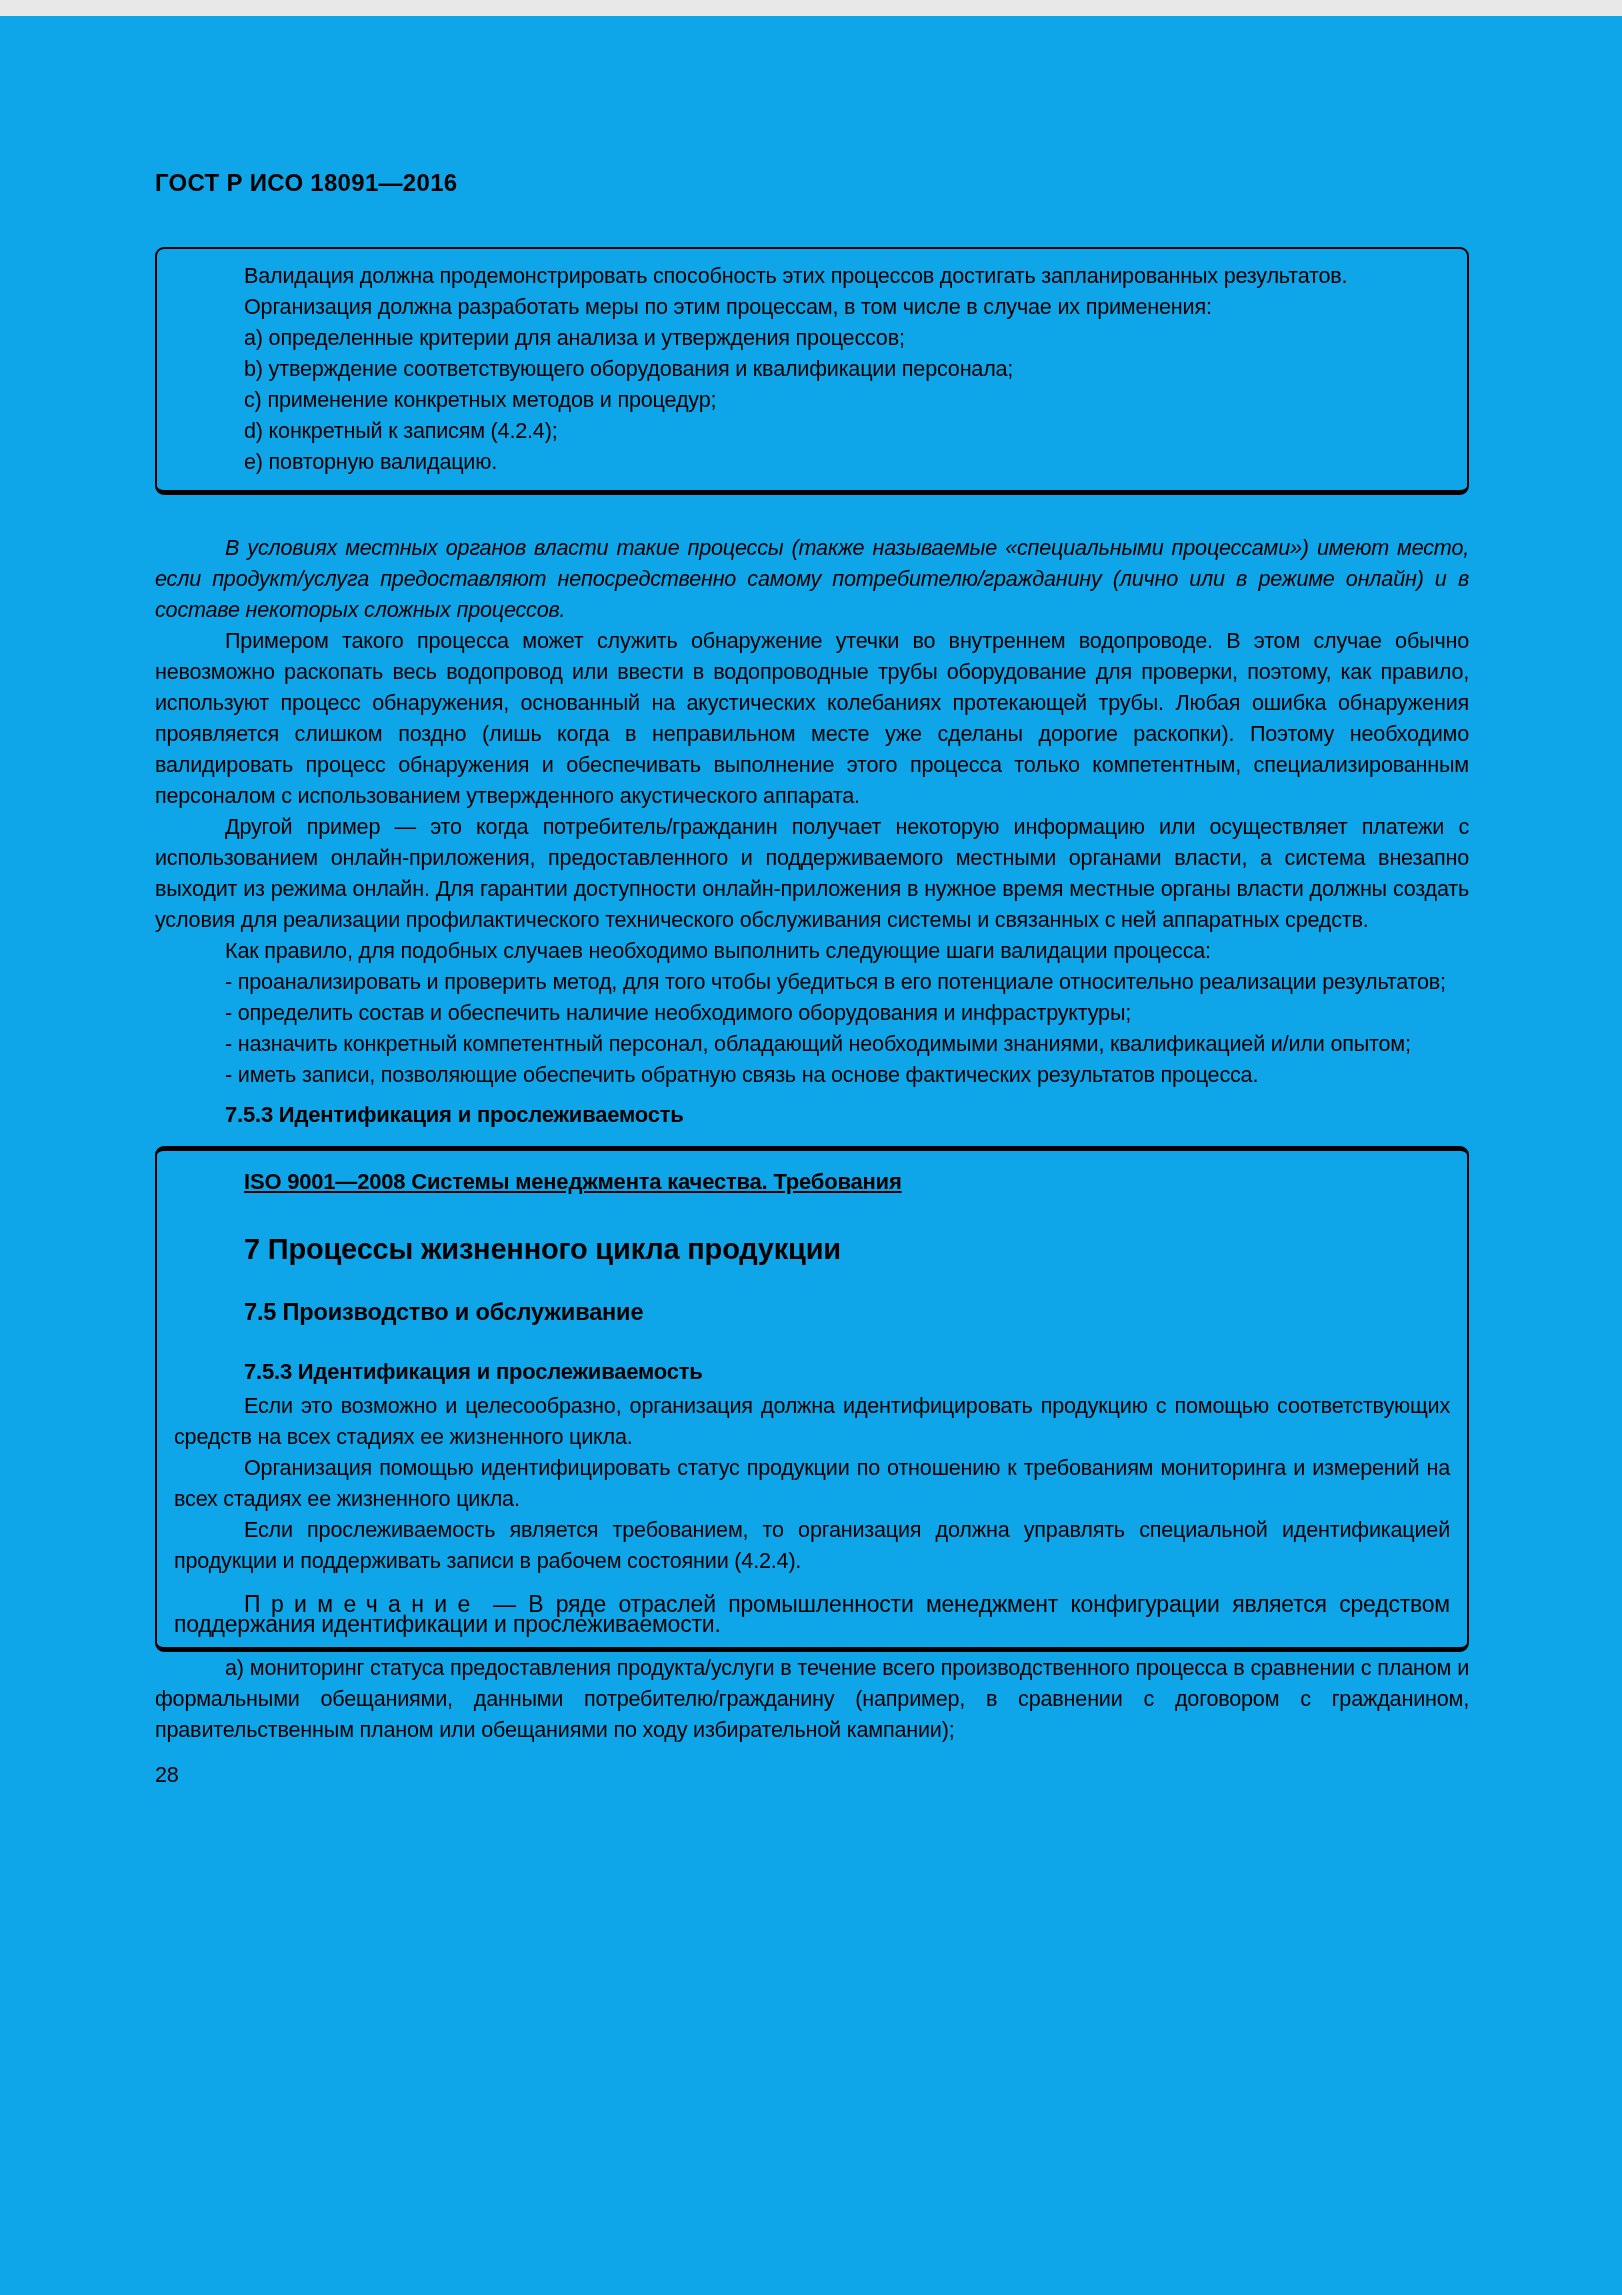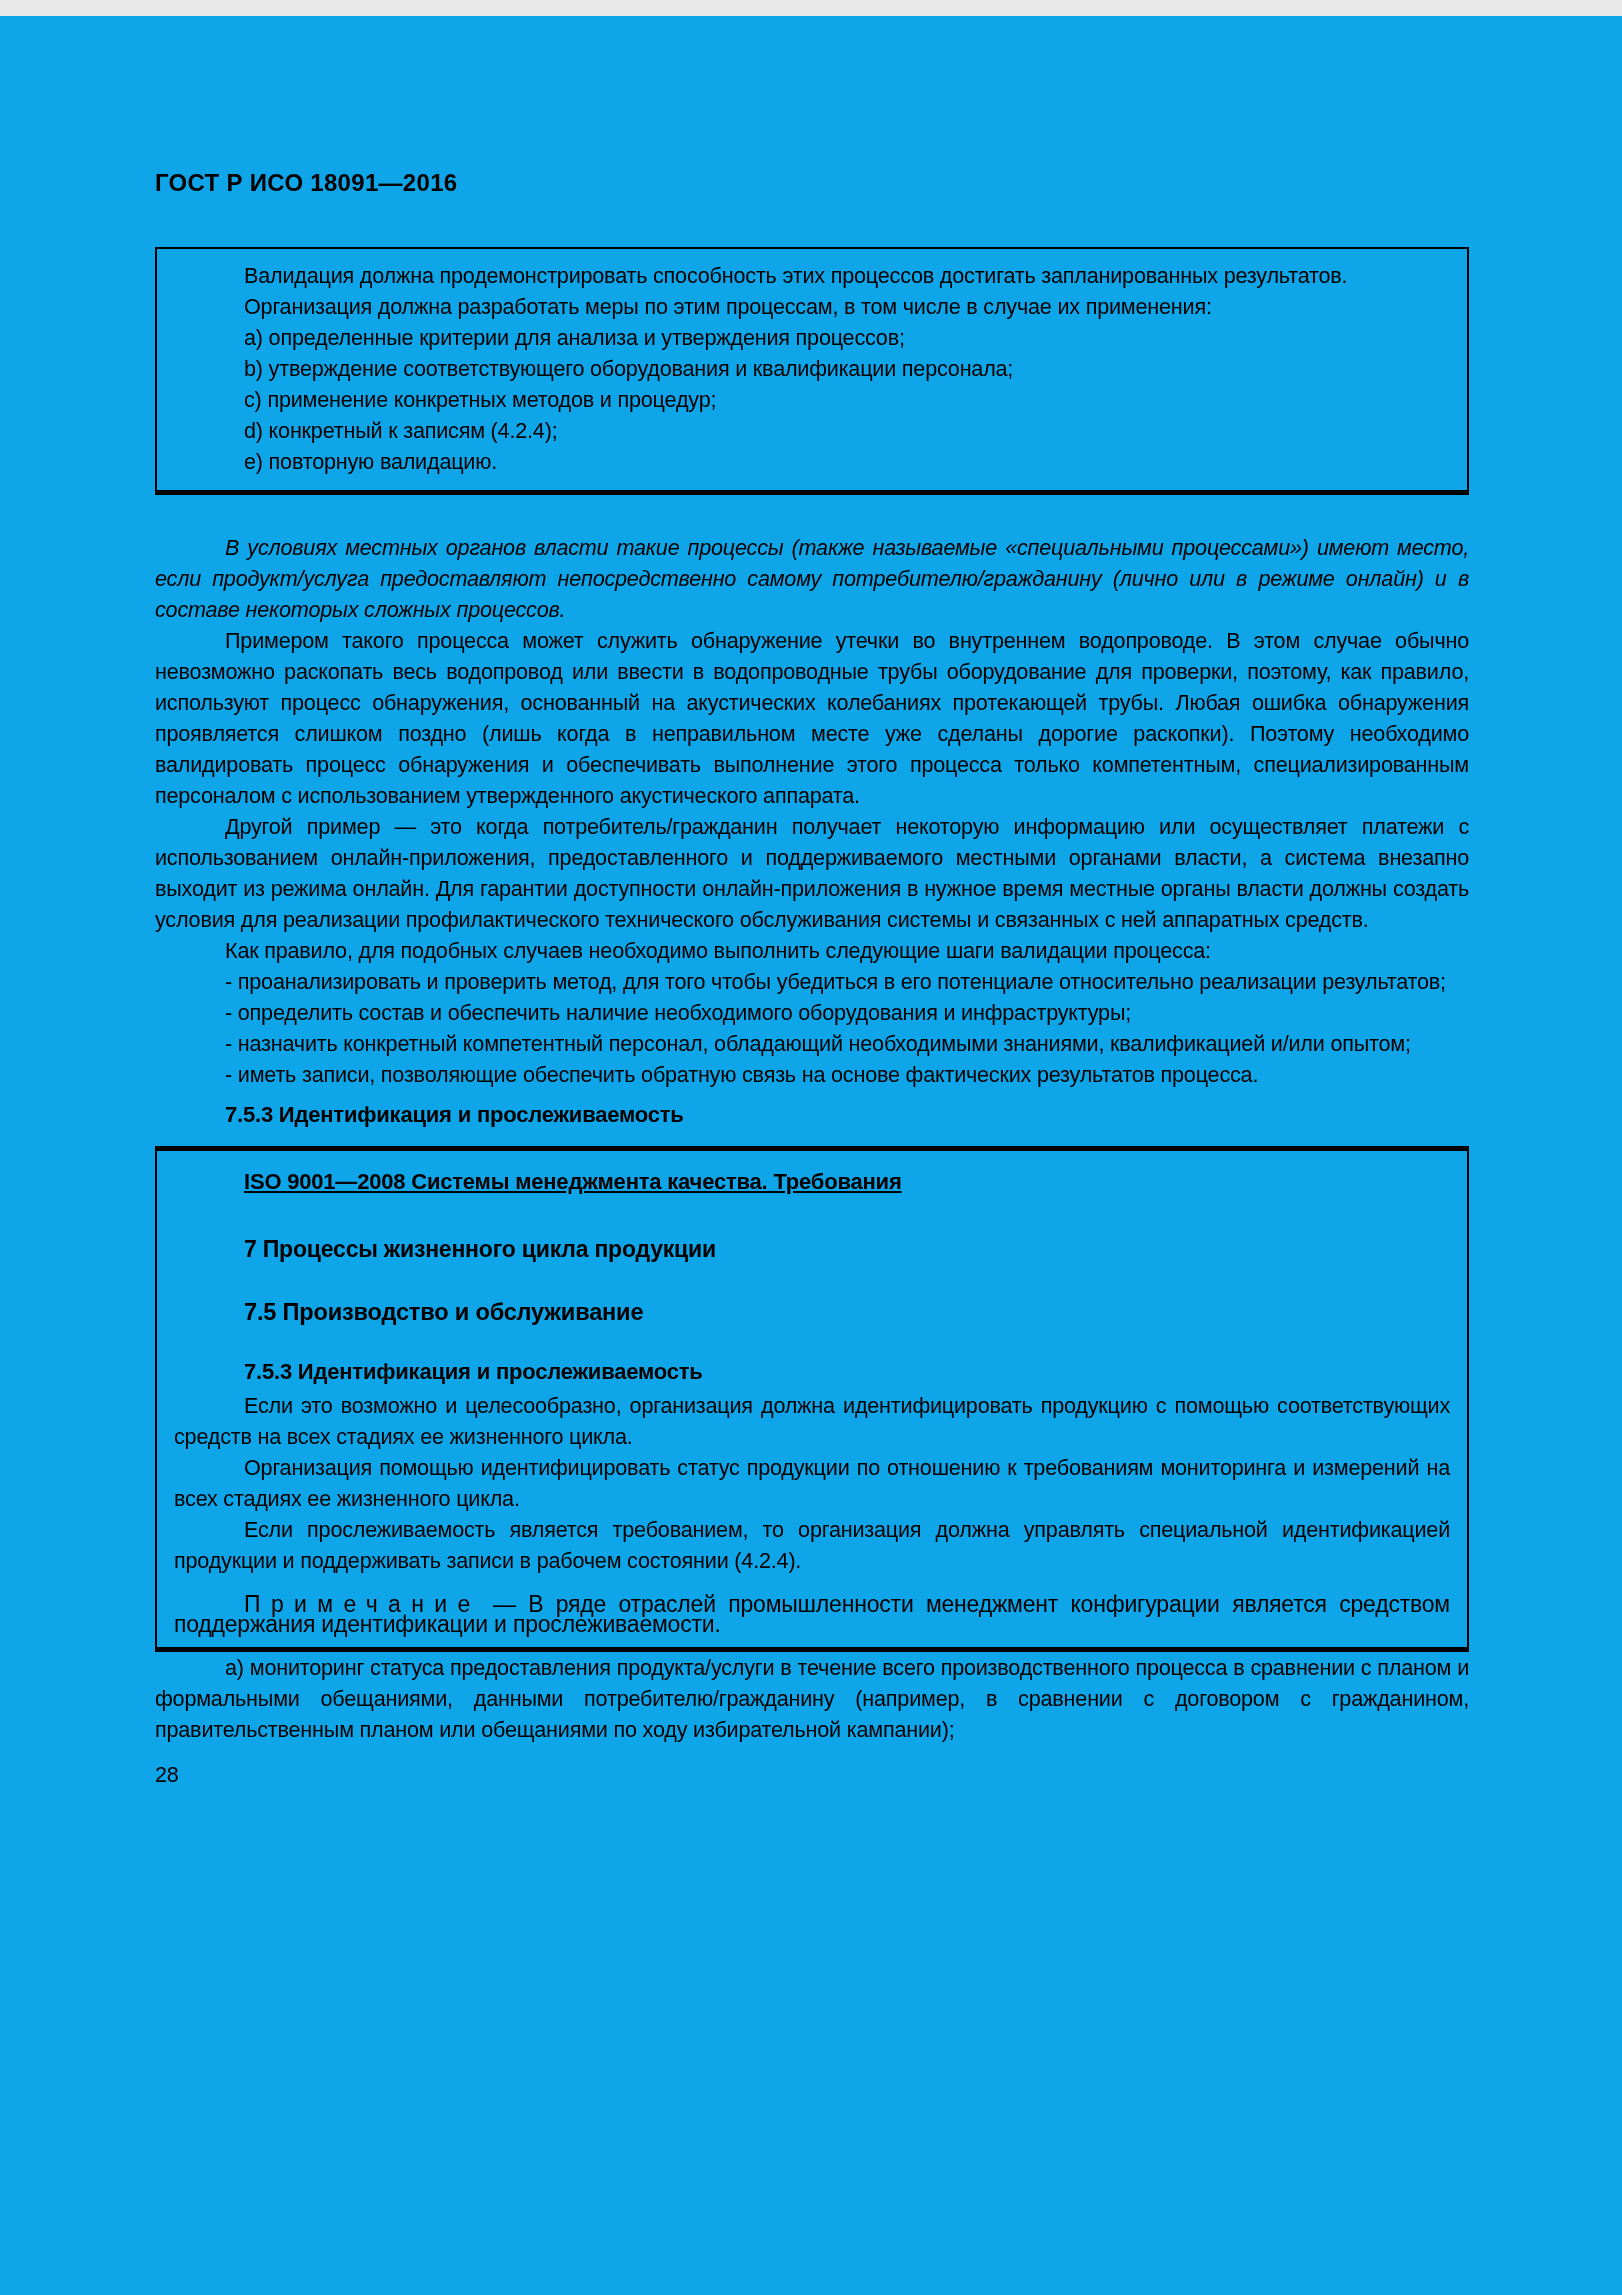--- a/index.html
+++ b/index.html
@@ -28,20 +28,21 @@
     font-size: 24px;
     font-weight: bold;
     line-height: 1.1;
     letter-spacing: 0.3px;
   }
   .body-text, .excerpt {
     font-size: 21.6px;
     line-height: 31px;
     text-align: justify;
     letter-spacing: -0.2px;
+    border-radius: 9px;
   }
   p { margin: 0; text-indent: 70px; }
   .first-after-box { margin-top: 37px; font-style: italic; }
   .excerpt {
     border: 2.6px solid #000;
     padding: 10.5px 17px 13px 17px;
   }
   .excerpt-1 {
     border-bottom-width: 5.9px;
     margin-top: 51px;
@@ -57,21 +58,21 @@
     margin-top: 9.2px;
   }
   .iso-source-title {
     font-weight: bold;
     font-size: 22px;
     margin-top: 5.2px;
     text-decoration: underline;
   }
   .iso-h1 {
     font-weight: bold;
-    font-size: 23px;
+    font-size: 29px;
     line-height: 34px;
     margin-top: 35px;
   }
   .iso-h2 {
     font-weight: bold;
     font-size: 23.6px;
     margin-top: 31px;
   }
   .iso-h3 {
     font-weight: bold;

